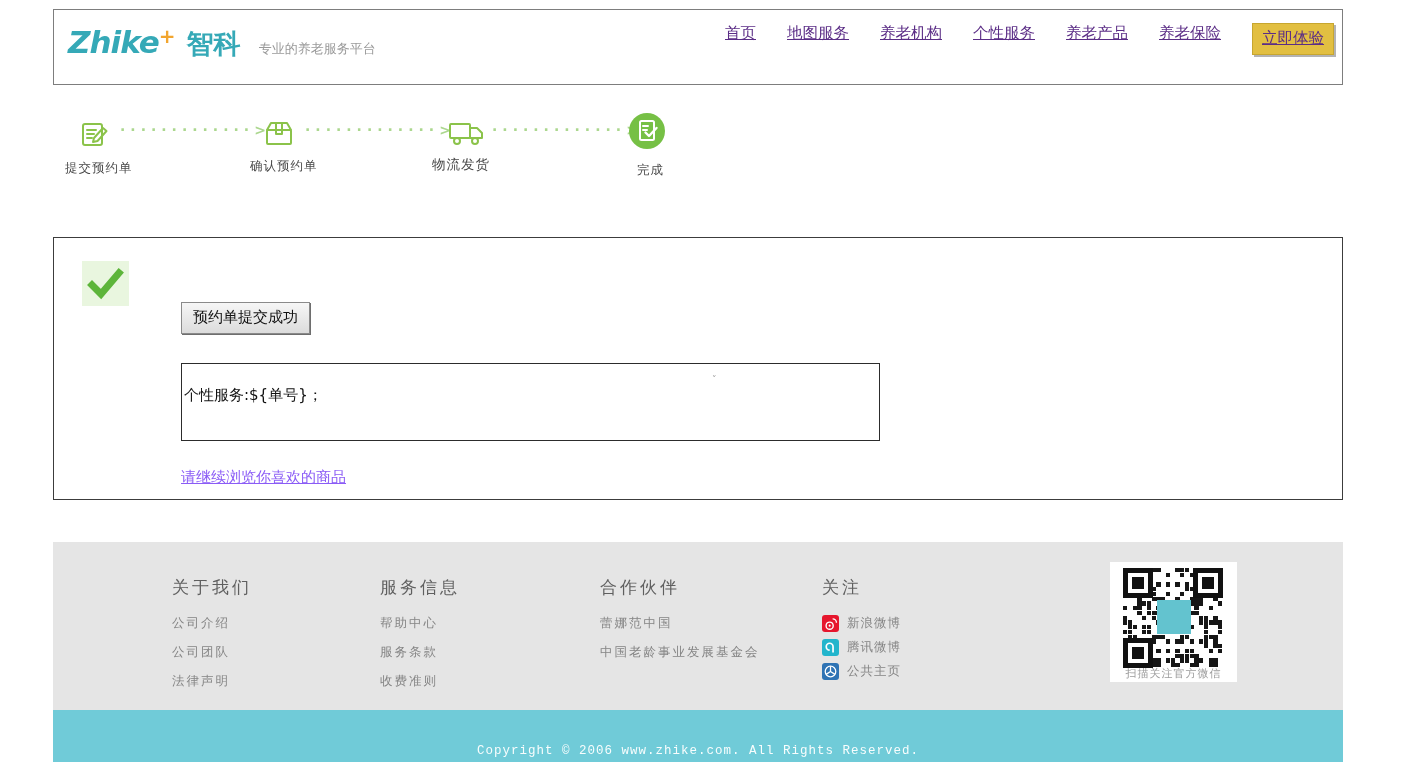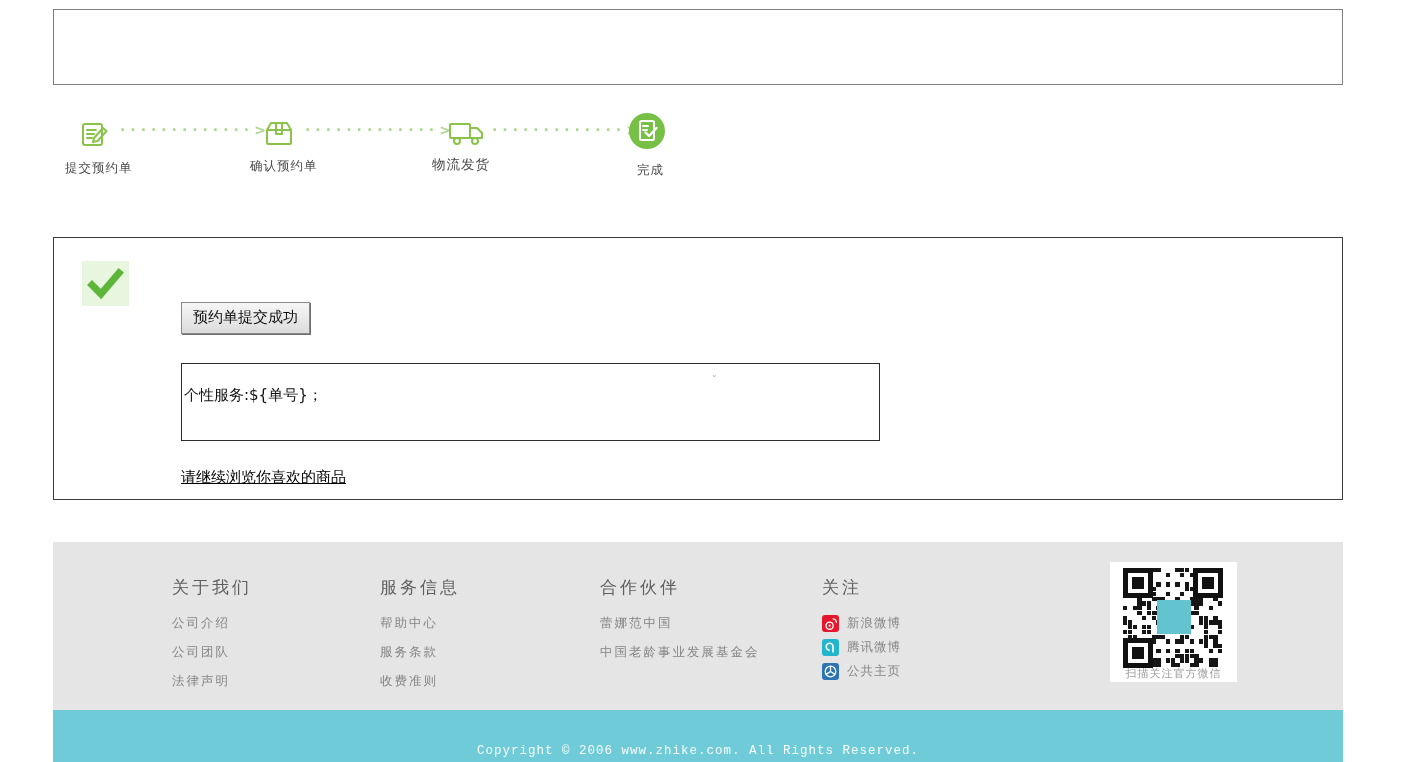--- a/index.html
+++ b/index.html
@@ -30,21 +30,21 @@
   
   .result-box { margin-top:42px; border:1px solid #3c3c3c; height:263px; position:relative; background:#fff; }
   .check-badge { position:absolute; left:28px; top:23px; width:47px; height:45px; background:#e9f6df; }
   .result-title { position:absolute; left:127px; top:20px; font-size:17px; font-weight:bold; color:#111; }
   .view-order-btn { position:absolute; left:127px; top:64px; padding:5px 11px 6px; font-size:15px; color:#111;
          background:linear-gradient(#f6f6f6,#dcdcdc); border:1px solid #8a8a8a;
          box-shadow:1px 1px 0 #6e6e6e; cursor:pointer; font-family:inherit; }
   .order-box { position:absolute; left:127px; top:125px; width:699px; height:78px; border:1px solid #2c2c2c; background:#fff; }
   .order-text { position:absolute; left:2px; top:22px; font-size:15px; color:#111; }
   .order-mark { position:absolute; left:530px; top:10px; font-size:9px; color:#9a9a9a; }
-  .continue-link { position:absolute; left:127px; top:230px; font-size:15px; color:#000000; text-decoration:underline; cursor:pointer; }
+  .continue-link { position:absolute; left:127px; top:230px; font-size:15px; color:#8b5cf6; text-decoration:underline; cursor:pointer; }
 
   
   .footer { margin-top:42px; background:#e5e5e5; height:168px; position:relative; }
   .fcol { position:absolute; top:34px; }
   .fcol-title { font-size:17px; color:#5f5f5f; letter-spacing:3px; margin-bottom:16px; }
   .fcol a { display:block; font-size:12.5px; color:#858585; letter-spacing:2px; text-decoration:none;
             margin-bottom:12px; cursor:pointer; }
   .fcol-1 { left:119px; } .fcol-2 { left:327px; } .fcol-3 { left:547px; } .fcol-4 { left:769px; }
   .social-row { display:flex; align-items:center; margin-bottom:7px; cursor:pointer; }
   .s-icon { width:17px; height:17px; border-radius:3px; margin-right:8px; flex:none; }
@@ -63,20 +63,34 @@
   .copybar { background:#70cbd8; height:80px; text-align:center; }
   .copybar div { font-family:"Liberation Mono","DejaVu Sans Mono",monospace; color:#f8fdfd; font-size:12.5px; letter-spacing:1px; }
   .copy-1 { padding-top:34px; }
 </style>
 </head>
 <body>
 
 <div class="container">
 
   <div class="header">
+    <div class="logo">
+      <span class="logo-en">Zhike</span><span class="logo-en logo-plus">+</span>
+      <span class="logo-cn">智科</span>
+      <span class="tagline">专业的养老服务平台</span>
+    </div>
+    <div class="nav">
+      <a>首页</a>
+      <a>地图服务</a>
+      <a>养老机构</a>
+      <a>个性服务</a>
+      <a>养老产品</a>
+      <a>养老保险</a>
+      <a class="cta">立即体验</a>
+    </div>
   </div>
 
   <div class="steps">
     <span class="step-ico" style="left:25px;top:8px">
       <svg class="oline" width="32" height="32" viewBox="0 0 32 32">
         <rect x="5" y="6" width="19" height="21" rx="2"></rect>
         <path d="M9 12h9M9 16h7M9 20h5"></path>
         <path d="M16 20l9-10 3.5 3-9 10-4.5 1z"></path>
       </svg>
     </span>

